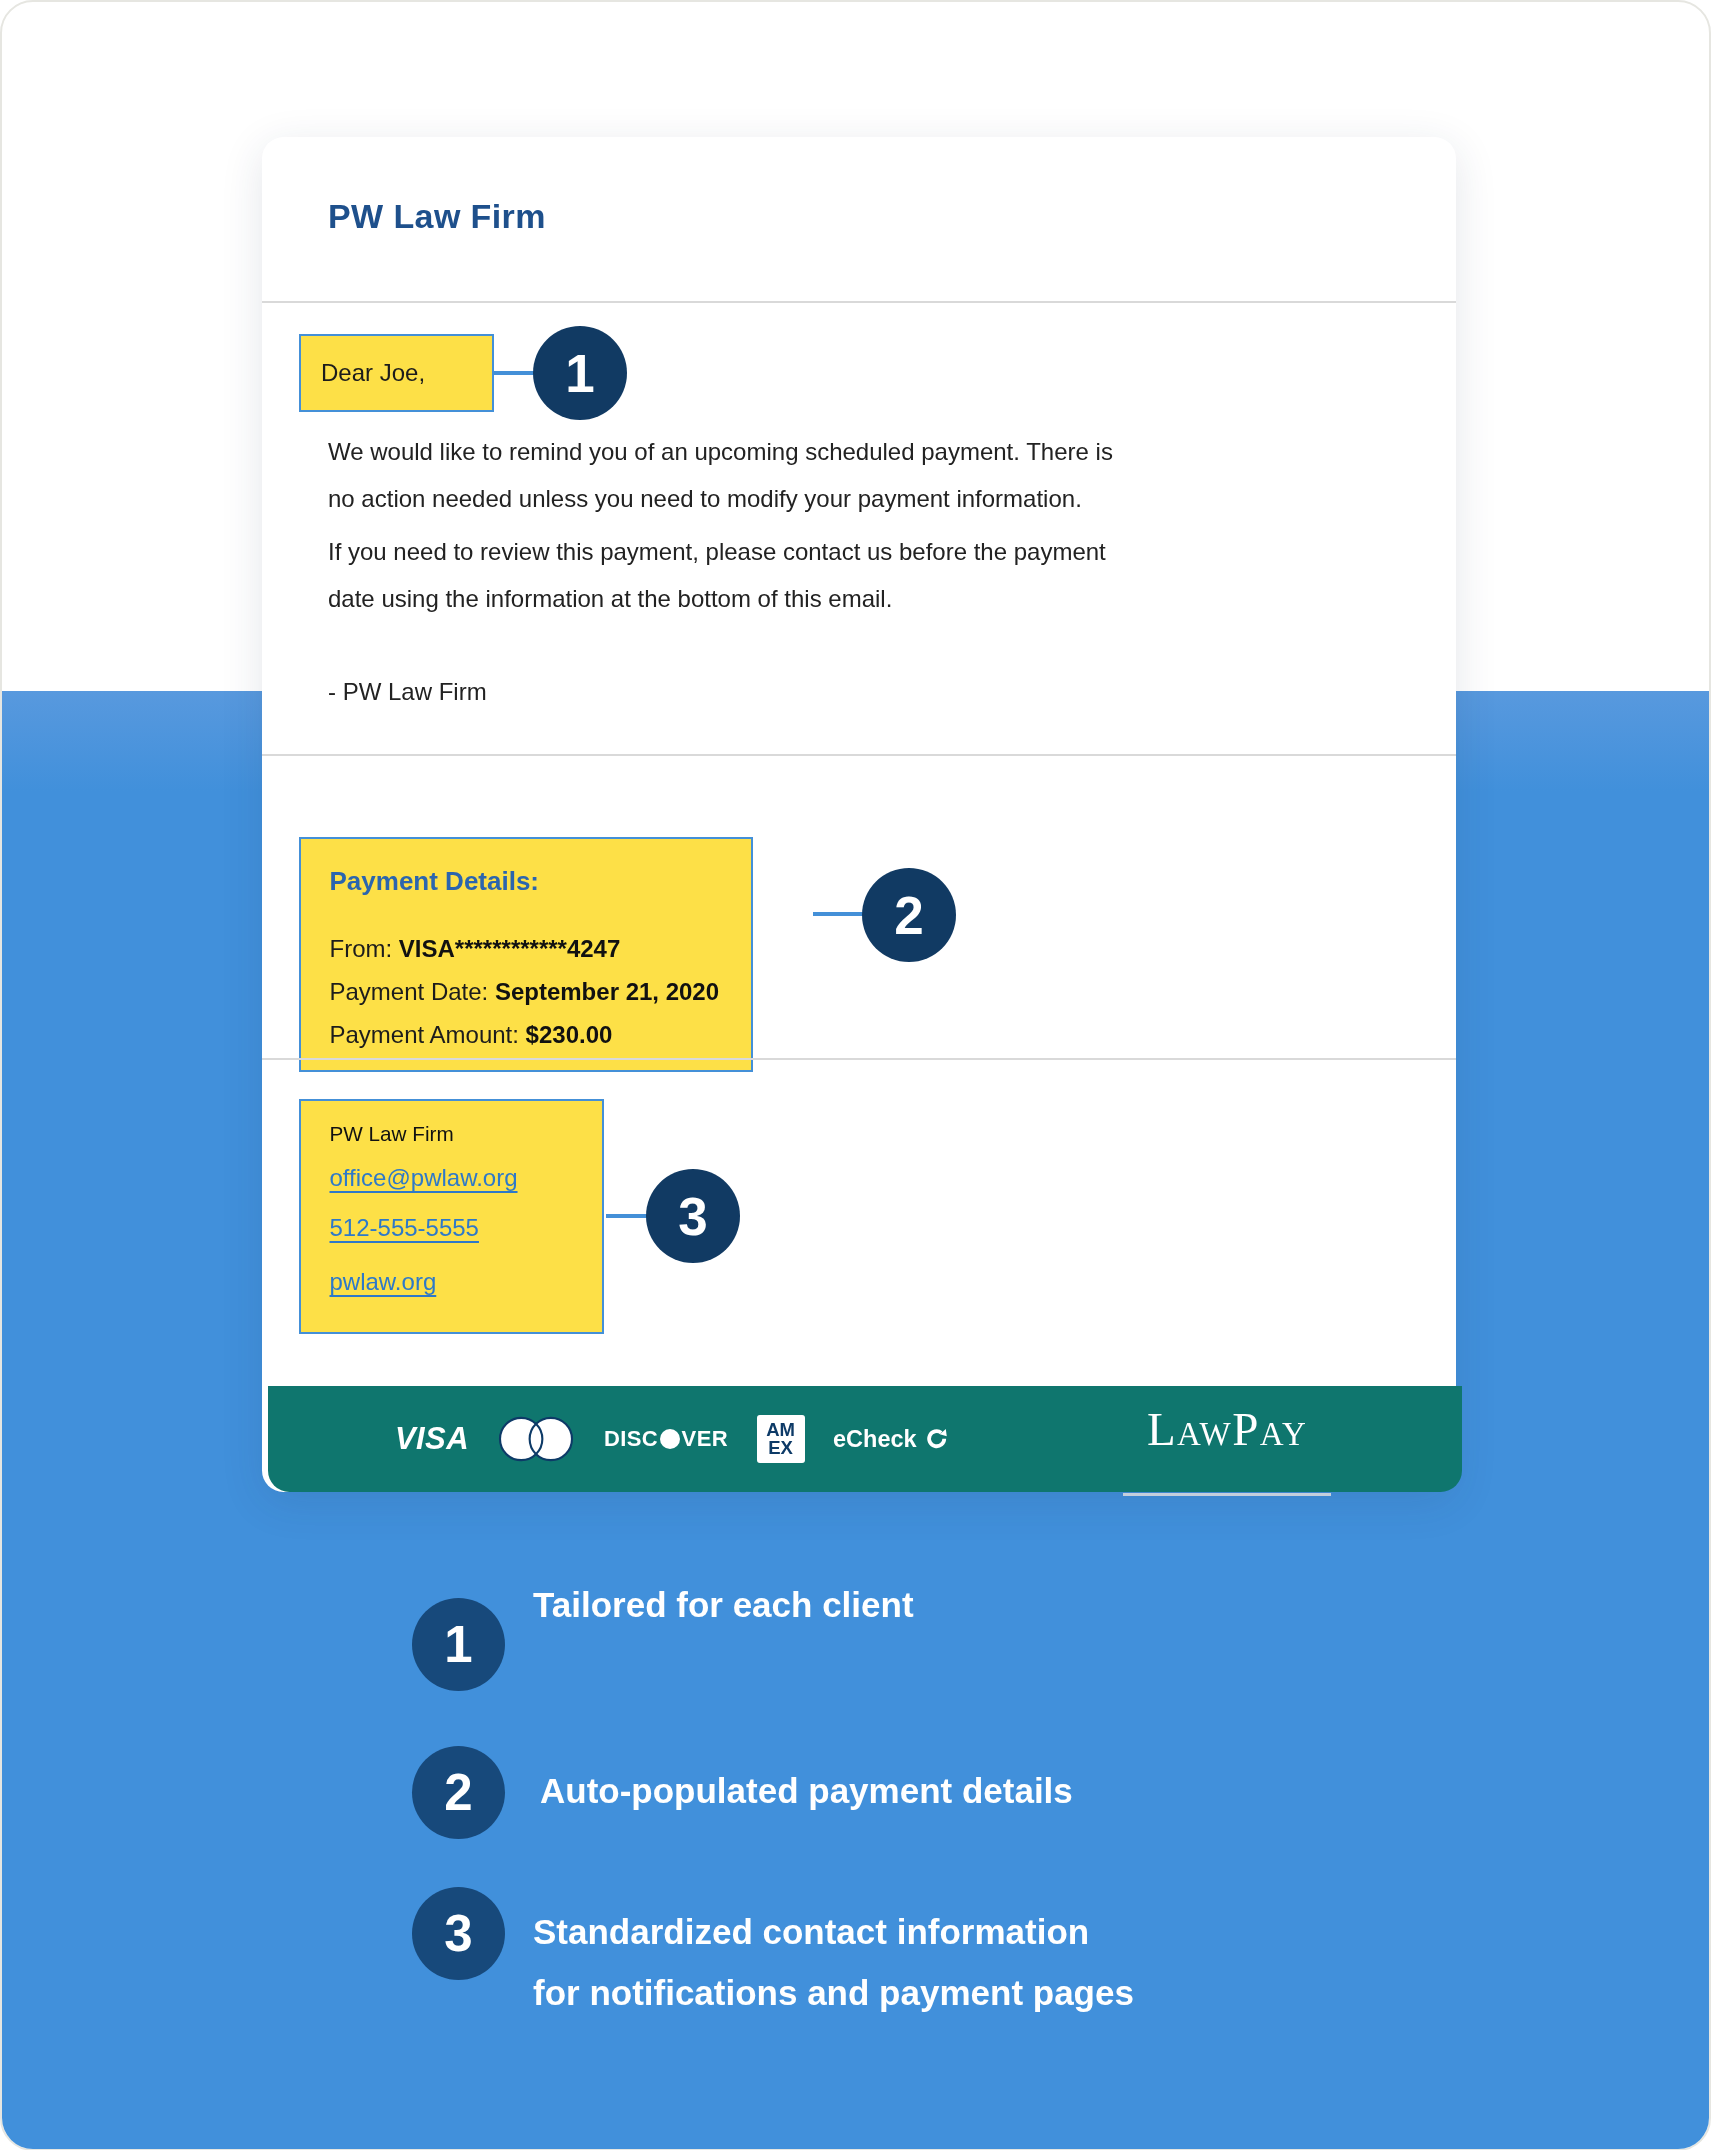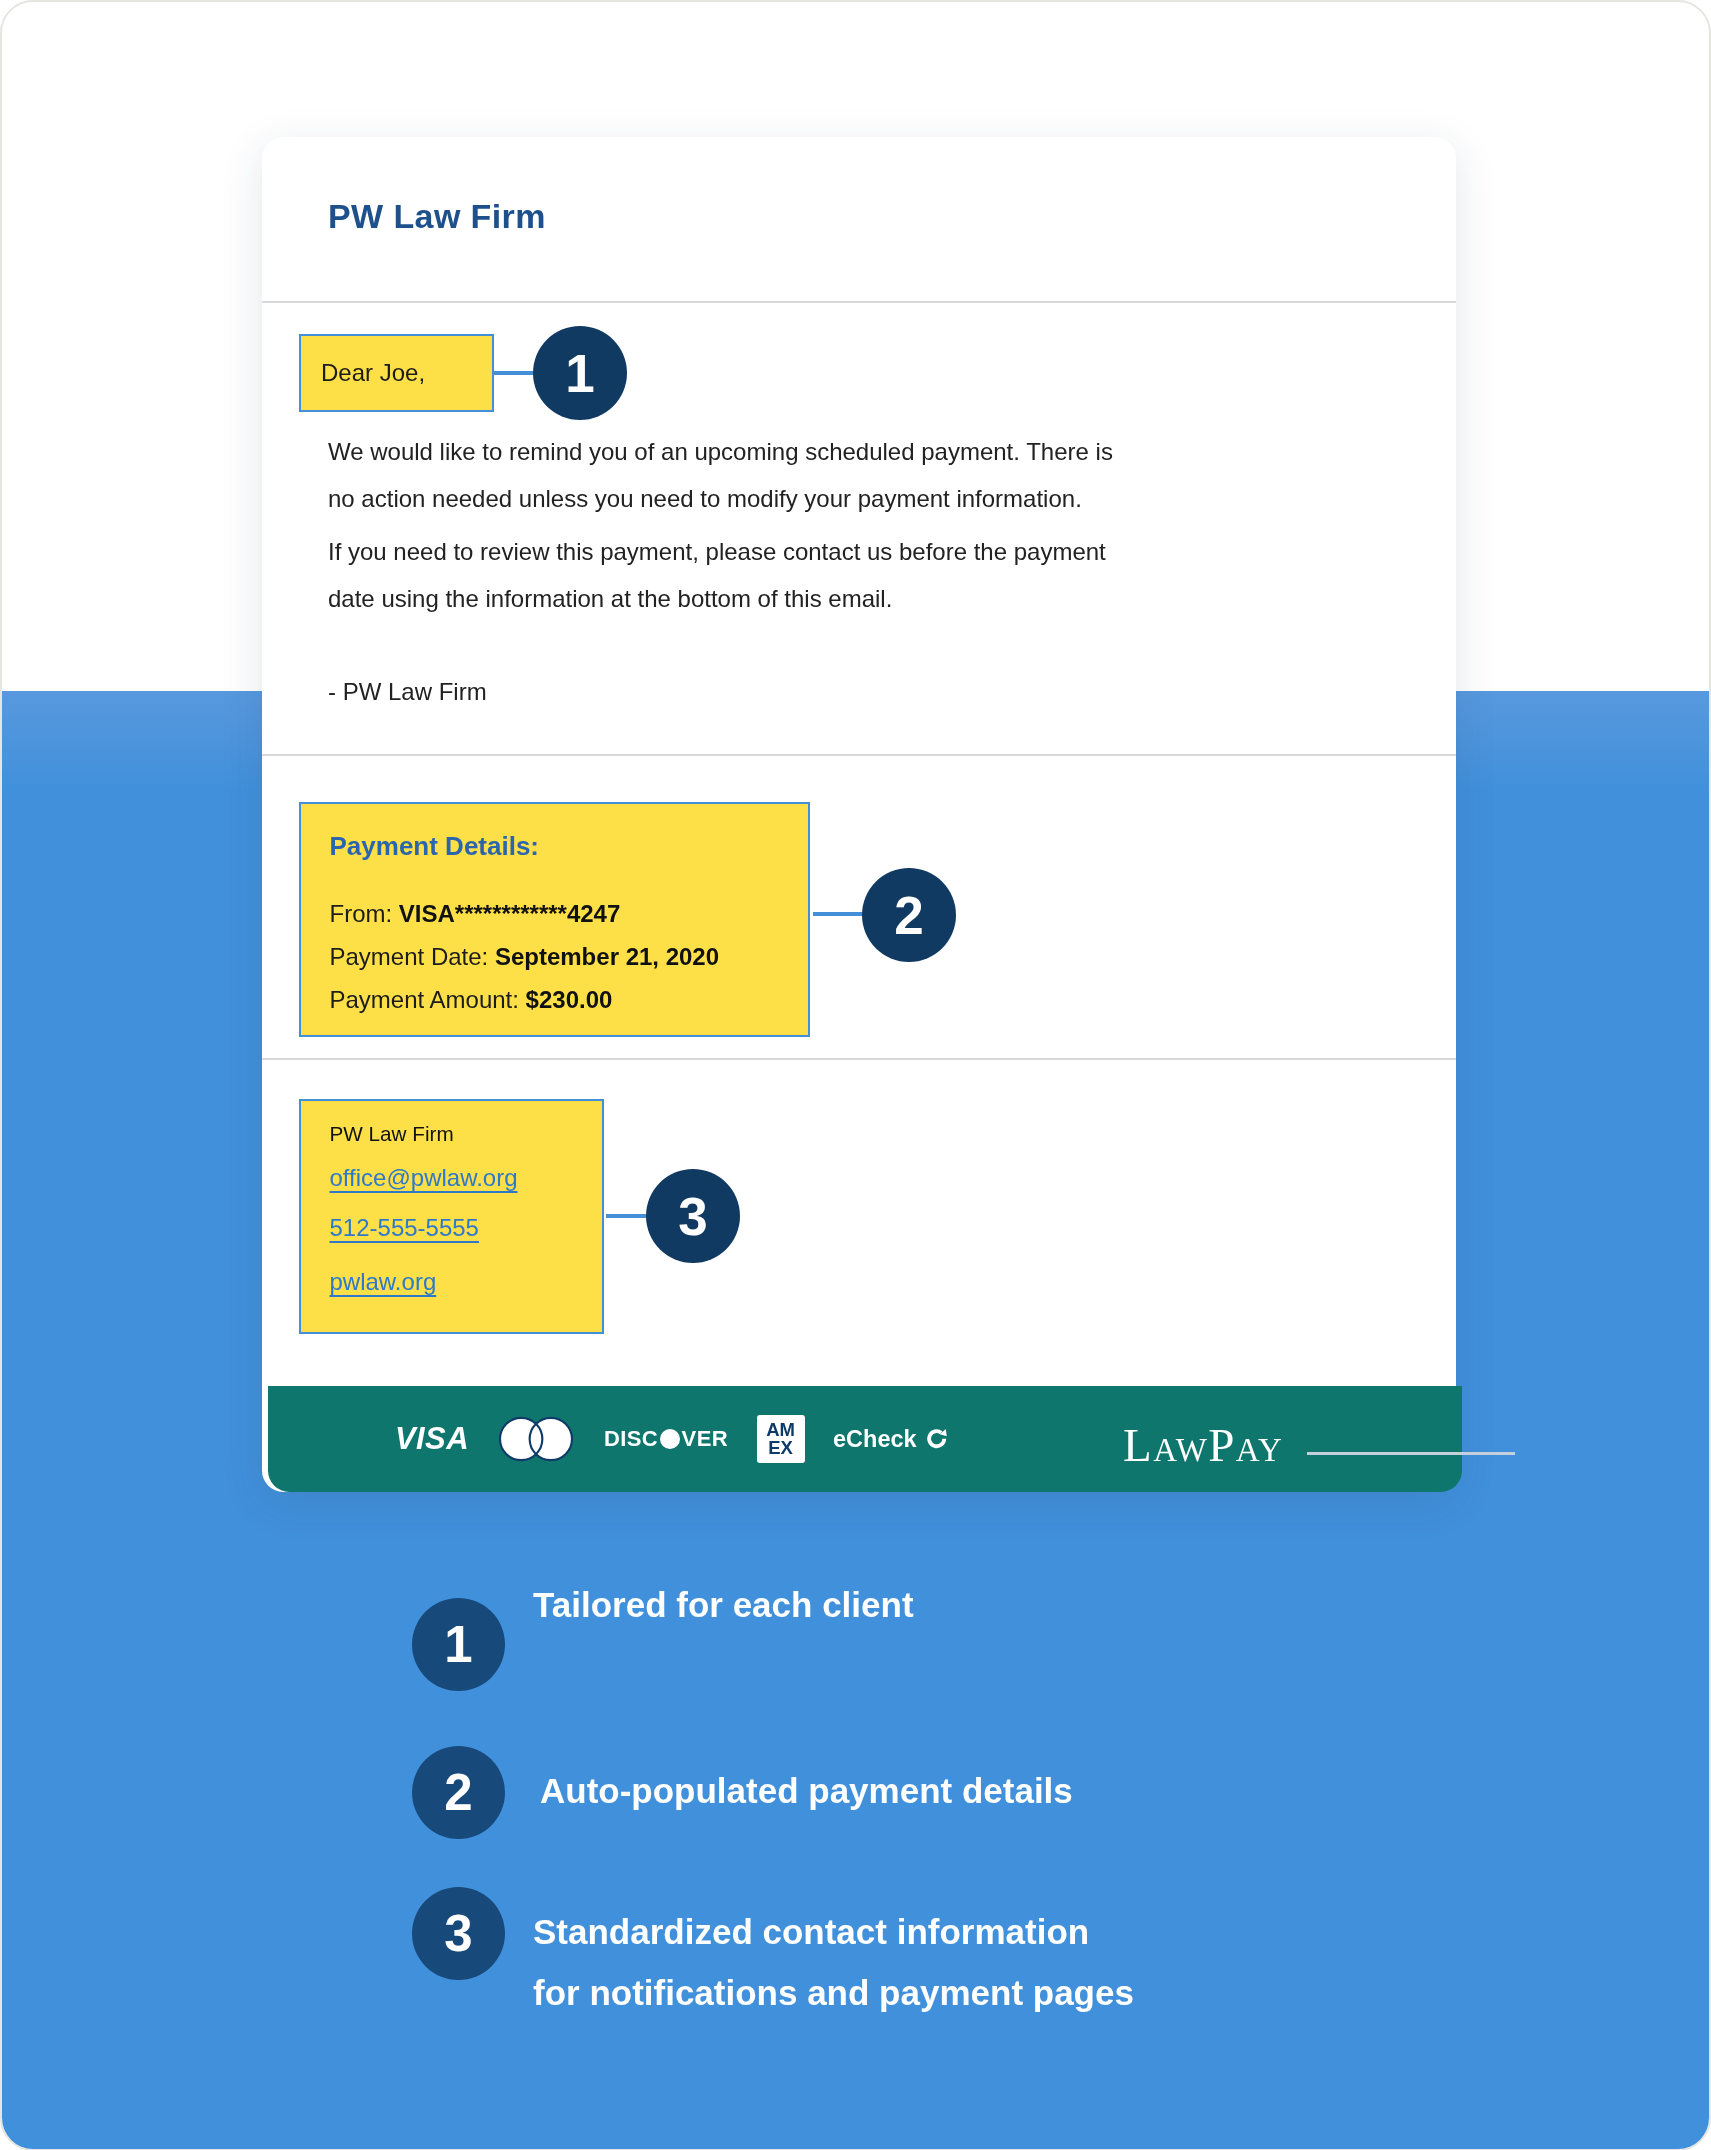--- a/index.html
+++ b/index.html
@@ -21,41 +21,41 @@
   .connector{position:absolute;height:3.6px;background:#4490d8;}
   .conn1{left:230px;top:234px;width:50px;}
   .conn2{left:551px;top:775px;width:56px;}
   .conn3{left:344px;top:1077px;width:46px;}
   .callout{position:absolute;width:94px;height:94px;border-radius:50%;background:#113a63;
            display:flex;align-items:center;justify-content:center;color:#ffffff;
            font-size:53px;font-weight:bold;}
   .co1{left:271px;top:189px;} .co2{left:600px;top:731px;} .co3{left:384px;top:1032px;}
   .para{position:absolute;left:66px;font-size:24px;line-height:47px;color:#222222;white-space:nowrap;}
   .p1{top:291px;} .p2{top:391px;} .signoff{top:533px;line-height:43px;}
-  .payment-box{left:37px;top:665px;width:511px;height:235px;}
+  .payment-box{left:37px;top:700px;width:454px;height:235px;}
   .payment-heading{position:absolute;left:28.5px;top:27px;font-size:26px;font-weight:bold;color:#2b65ae;}
   .payment-rows{position:absolute;left:28.5px;top:88px;font-size:24px;line-height:43px;color:#1c1c1c;white-space:nowrap;}
   .payment-rows b{color:#111111;}
   .contact-box{left:37px;top:962px;width:305px;height:235px;}
   .contact-firm{position:absolute;left:28.5px;top:21.4px;font-size:20.7px;color:#111111;}
   .contact-link{position:absolute;left:28.5px;font-size:24px;color:#2e79c9;text-decoration:underline;
                 text-underline-offset:5px;cursor:pointer;}
   .cl1{top:63px;} .cl2{top:113px;} .cl3{top:167px;}
   
   .footer-bar{position:absolute;left:6px;top:1249px;width:100%;height:106px;background:#0f766e;
               border-radius:0 0 21.4px 21.4px;}
   .logo-row{position:absolute;left:127px;top:0;height:106px;display:flex;align-items:center;gap:28.5px;}
   .visa-logo{color:#ffffff;font-size:31px;font-weight:bold;font-style:italic;letter-spacing:0.4px;}
   .discover-logo{color:#ffffff;font-size:22px;font-weight:bold;letter-spacing:0.4px;
                  display:flex;align-items:center;}
   .discover-dot{display:inline-block;width:20.7px;height:20.7px;border-radius:50%;background:#ffffff;margin:0 1.4px;}
   .amex-box{width:48px;height:48px;background:#ffffff;border-radius:2.9px;display:flex;flex-direction:column;
             align-items:center;justify-content:center;color:#0d3a67;font-size:18.5px;font-weight:bold;line-height:18px;}
   .echeck-logo{color:#ffffff;font-size:23.5px;font-weight:bold;display:flex;align-items:center;gap:9px;}
-  .lawpay{position:absolute;left:855px;top:0;height:130px;display:flex;flex-direction:row;
+  .lawpay{position:absolute;left:855px;top:0;height:130px;display:flex;flex-direction:column;
           justify-content:center;align-items:center;gap:24px;}
   .lawpay-text{font-family:"Liberation Serif",serif;color:#ffffff;letter-spacing:1.4px;line-height:46px;}
   .lp-cap{font-size:47px;} .lp-small{font-size:33px;}
   .lawpay-underline{width:208px;height:2.9px;background:#c4cfdc;margin-top:4.3px;}
   
   .legend-circle{position:absolute;left:410px;width:93px;height:93px;border-radius:50%;background:#17497b;
                  display:flex;align-items:center;justify-content:center;color:#ffffff;
                  font-size:51px;font-weight:bold;}
   .lc1{top:1596px;} .lc2{top:1744px;} .lc3{top:1885px;}
   .legend-text{position:absolute;left:531px;font-size:35px;font-weight:bold;color:#ffffff;white-space:nowrap;}

